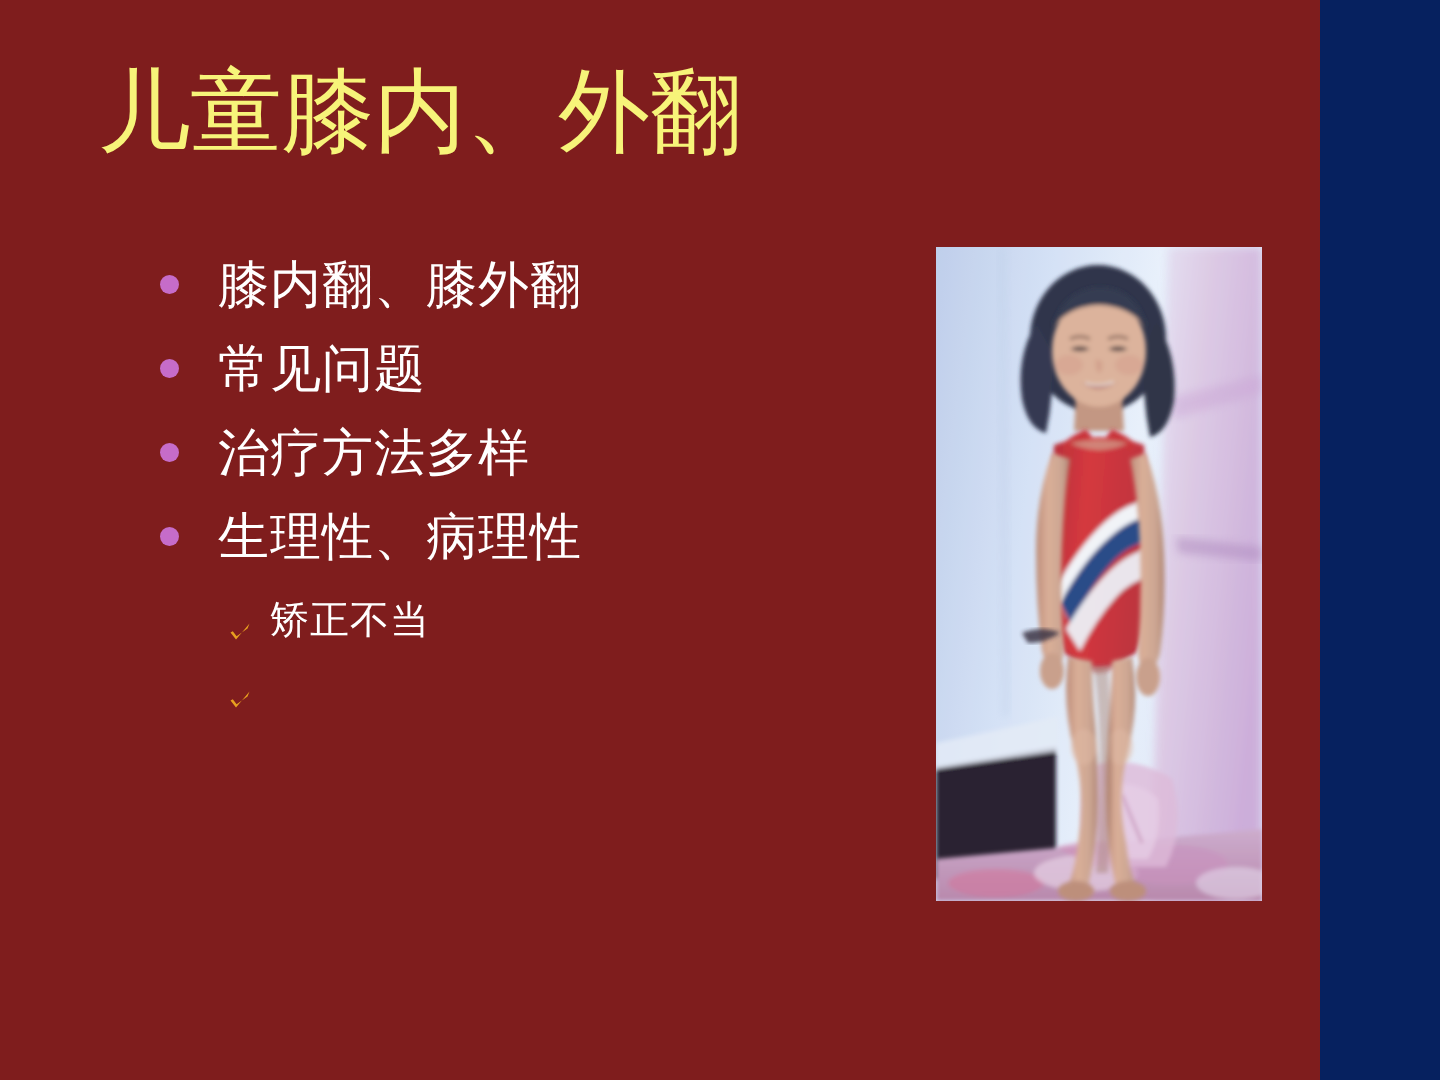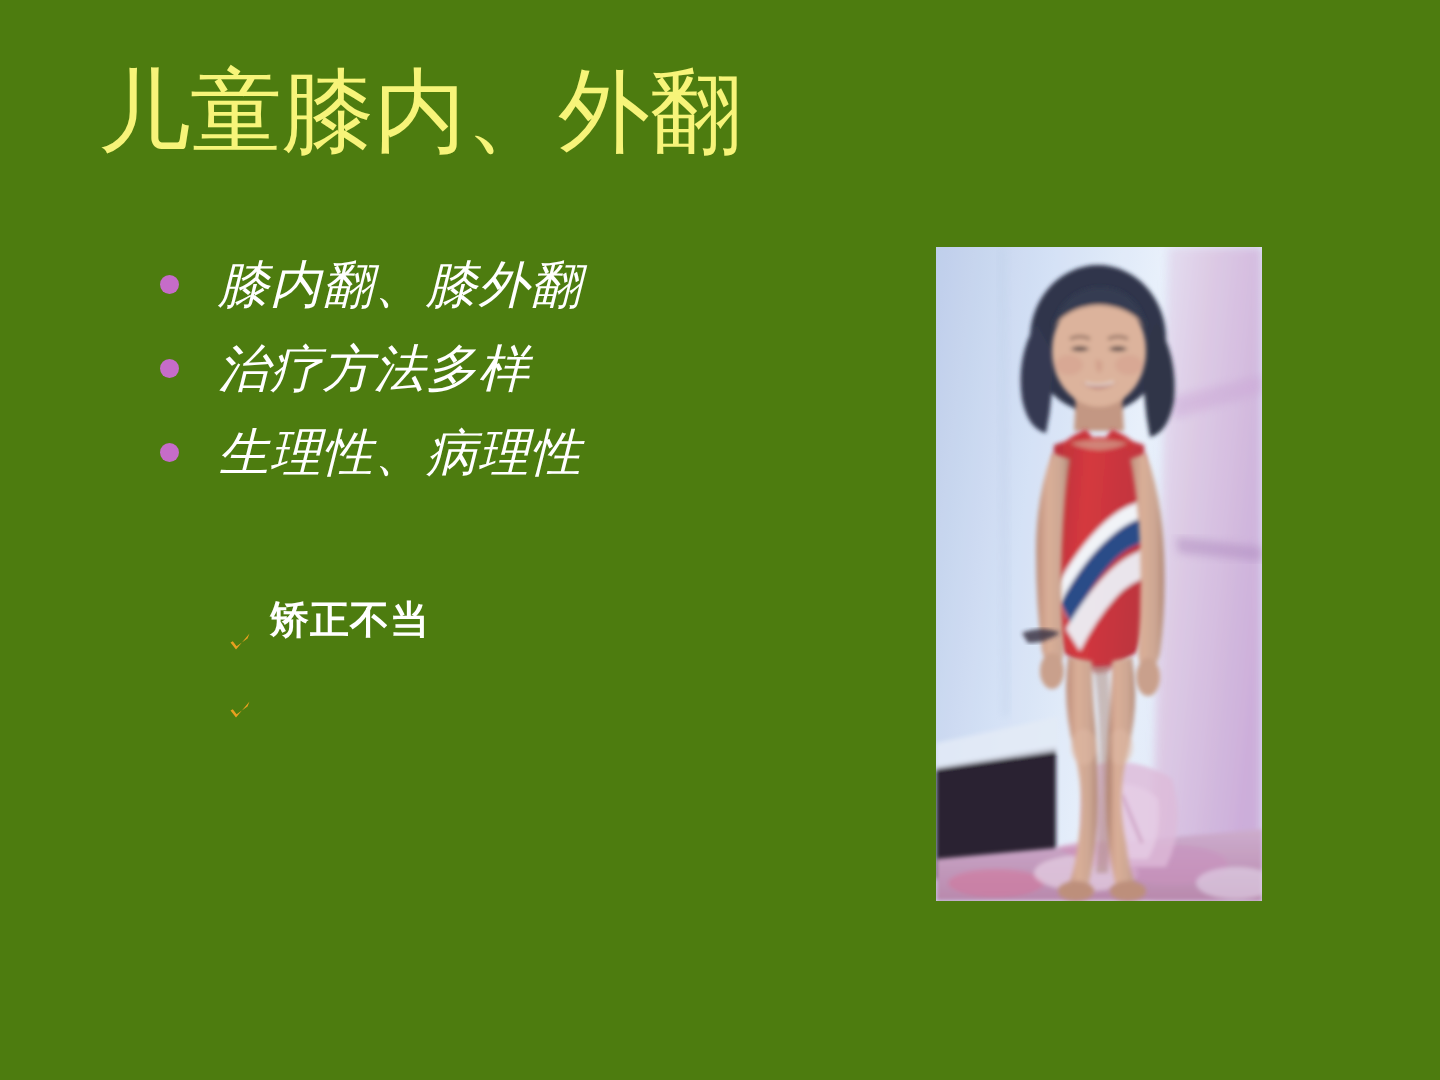--- a/index.html
+++ b/index.html
@@ -6,23 +6,23 @@
   html, body {
     margin: 0;
     padding: 0;
     background: #06215f;
   }
   body {
     font-family: "DejaVu Sans", "Liberation Sans", sans-serif;
   }
   .slide {
     position: relative;
-    width: 1440px;
+    width: 1320px;
     height: 1080px;
-    background: #4d7c0f;
+    background: #7f1d1d;
     overflow: hidden;
   }
 
   
   .slide-title {
     position: absolute;
     left: 98px;
     top: 60px;
     width: 820px;
     font-size: 92px;
@@ -32,21 +32,20 @@
     letter-spacing: 0px;
     white-space: nowrap;
   }
 
   
   .bullet-list {
     position: absolute;
     left: 160px;
     top: 243px;
     width: 700px;
-    font-style: italic;
   }
   .bullet-row {
     display: flex;
     align-items: flex-start;
     height: 84px;
   }
   .bullet-dot {
     flex: 0 0 auto;
     width: 19px;
     height: 19px;
@@ -67,23 +66,22 @@
 
   
   .sub-list {
     position: absolute;
     left: 228px;
     top: 586px;
     width: 700px;
   }
   .sub-row {
     display: flex;
-    align-items: flex-end;
+    align-items: center;
     height: 68px;
-    font-weight: bold;
   }
   .check-icon {
     flex: 0 0 auto;
     width: 24px;
     height: 24px;
     margin-top: 24px;
   }
   .check-icon svg {
     display: block;
     width: 24px;
@@ -122,20 +120,24 @@
 
   <div class="slide-title">儿童膝内、外翻</div>
 
   <div class="bullet-list">
 
     <div class="bullet-row">
       <span class="bullet-dot"></span>
       <span class="bullet-text">膝内翻、膝外翻</span>
     </div>
 
+    <div class="bullet-row">
+      <span class="bullet-dot"></span>
+      <span class="bullet-text">常见问题</span>
+    </div>
 
     <div class="bullet-row">
       <span class="bullet-dot"></span>
       <span class="bullet-text">治疗方法多样</span>
     </div>
 
     <div class="bullet-row">
       <span class="bullet-dot"></span>
       <span class="bullet-text">生理性、病理性</span>
     </div>

